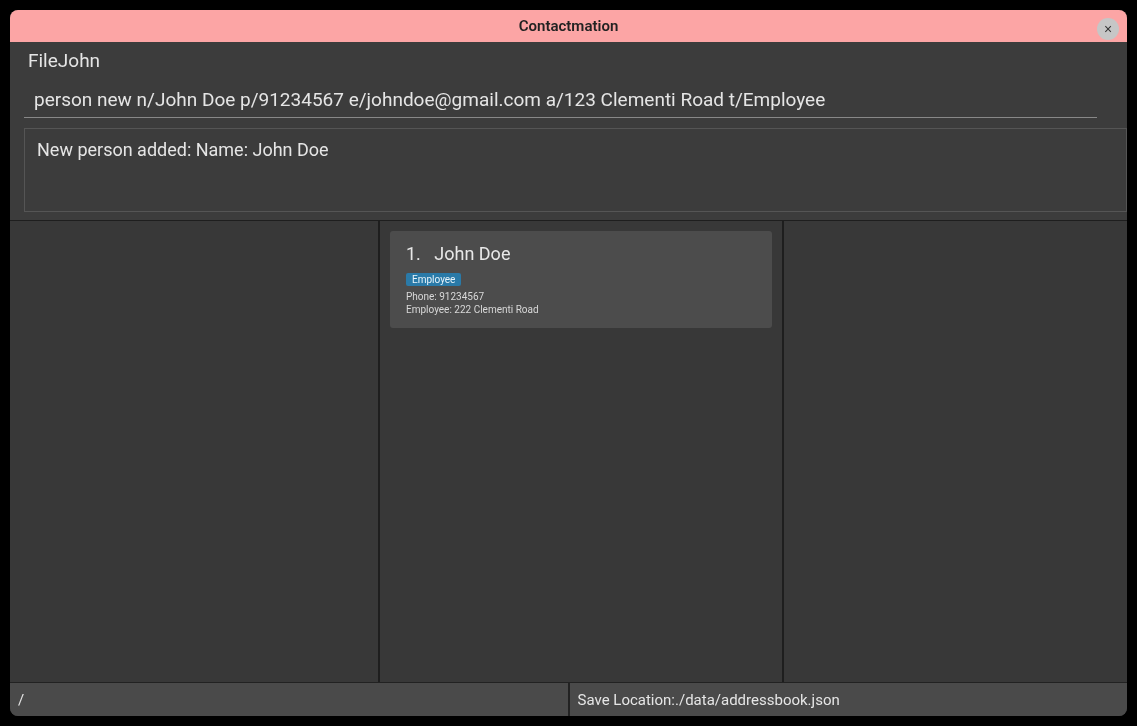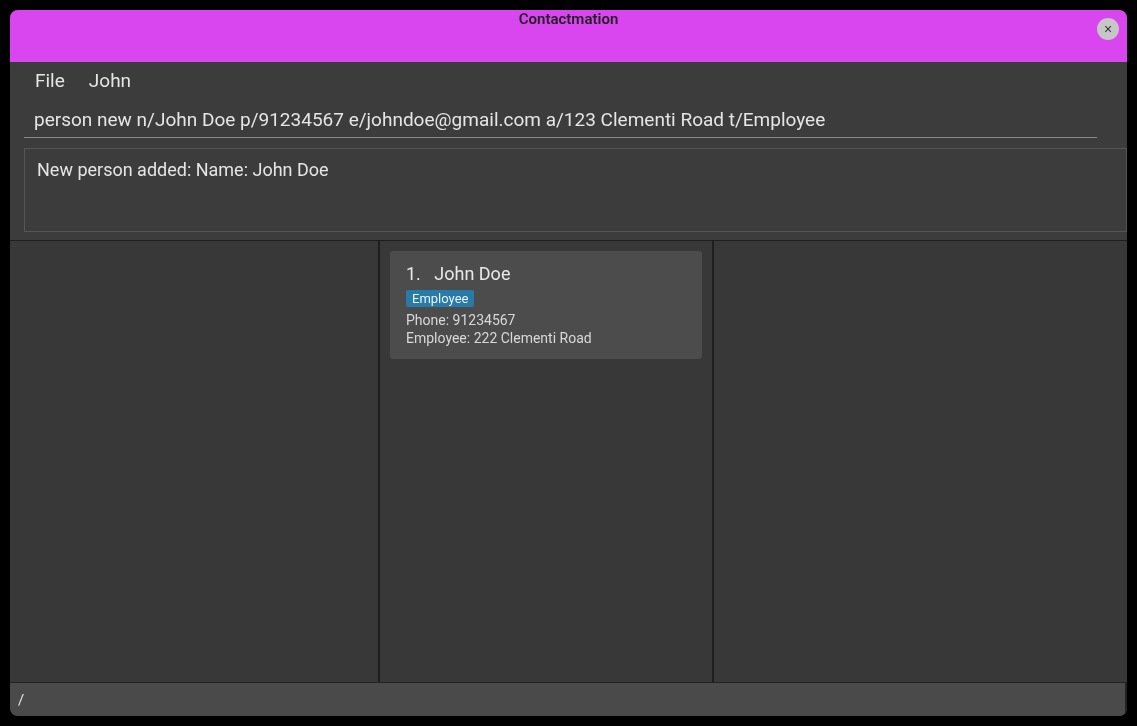--- a/index.html
+++ b/index.html
@@ -16,24 +16,24 @@
       top: 10px;
       right: 10px;
       bottom: 10px;
       background: #3c3c3c;
       border-radius: 8px;
       display: flex;
       flex-direction: column;
       overflow: hidden;
     }
     .titlebar {
-      background: #d946ef;
-      height: 52px;
-      display: flex;
-      align-items: flex-start;
+      background: #fca5a5;
+      height: 32px;
+      display: flex;
+      align-items: center;
       justify-content: center;
       position: relative;
     }
     .titlebar-title {
       font-weight: 600;
       font-size: 15px;
       color: #222;
     }
     .close-btn {
       position: absolute;
@@ -50,22 +50,20 @@
       font-size: 14px;
       color: #333;
       border: none;
     }
     .menubar {
       background: #3c3c3c;
       height: 36px;
       display: flex;
       align-items: center;
       padding: 0 18px;
-      gap: 24px;
-      margin-left: 7px;
     }
     .menu-item {
       color: #e5e5e5;
       font-size: 19px;
       cursor: pointer;
     }
     .command-row {
       padding: 4px 30px 0 14px;
     }
     .command-input {
@@ -95,21 +93,21 @@
       display: flex;
       background: #2d2d2d;
       border-top: 1px solid #1e1e1e;
     }
     .panel-left {
       width: 370px;
       background: #383838;
       border-right: 2px solid #1e1e1e;
     }
     .panel-center {
-      width: 334px;
+      width: 404px;
       background: #383838;
       border-right: 2px solid #1e1e1e;
       padding: 10px;
     }
     .panel-right {
       flex: 1;
       background: #383838;
     }
     .card {
       background: #4c4c4c;
@@ -119,27 +117,27 @@
     }
     .card-header {
       font-size: 18px;
       color: #e8e8e8;
       margin-bottom: 4px;
     }
     .tag {
       display: inline-block;
       background: #2a7aa8;
       color: #e8f4fb;
-      font-size: 13px;
+      font-size: 10px;
       padding: 1px 6px;
       border-radius: 2px;
       margin-bottom: 4px;
     }
     .card-line {
-      font-size: 14px;
+      font-size: 10px;
       color: #d8d8d8;
       line-height: 1.3;
     }
     .footer {
       height: 34px;
       display: flex;
       background: #4a4a4a;
       color: #e5e5e5;
       font-size: 15px;
       border-top: 1px solid #222;
@@ -202,14 +200,18 @@
         </div>
       </div>
     </div>
     <div class="panel-right"></div>
   </div>
 
   <div class="footer">
     <div class="footer-left">
       <span>/</span>
     </div>
+    <div class="footer-right">
+      <span>Save Location: </span>
+        <span>./data/addressbook.json</span>
+    </div>
   </div>
 </div>
 
 </body></html>

